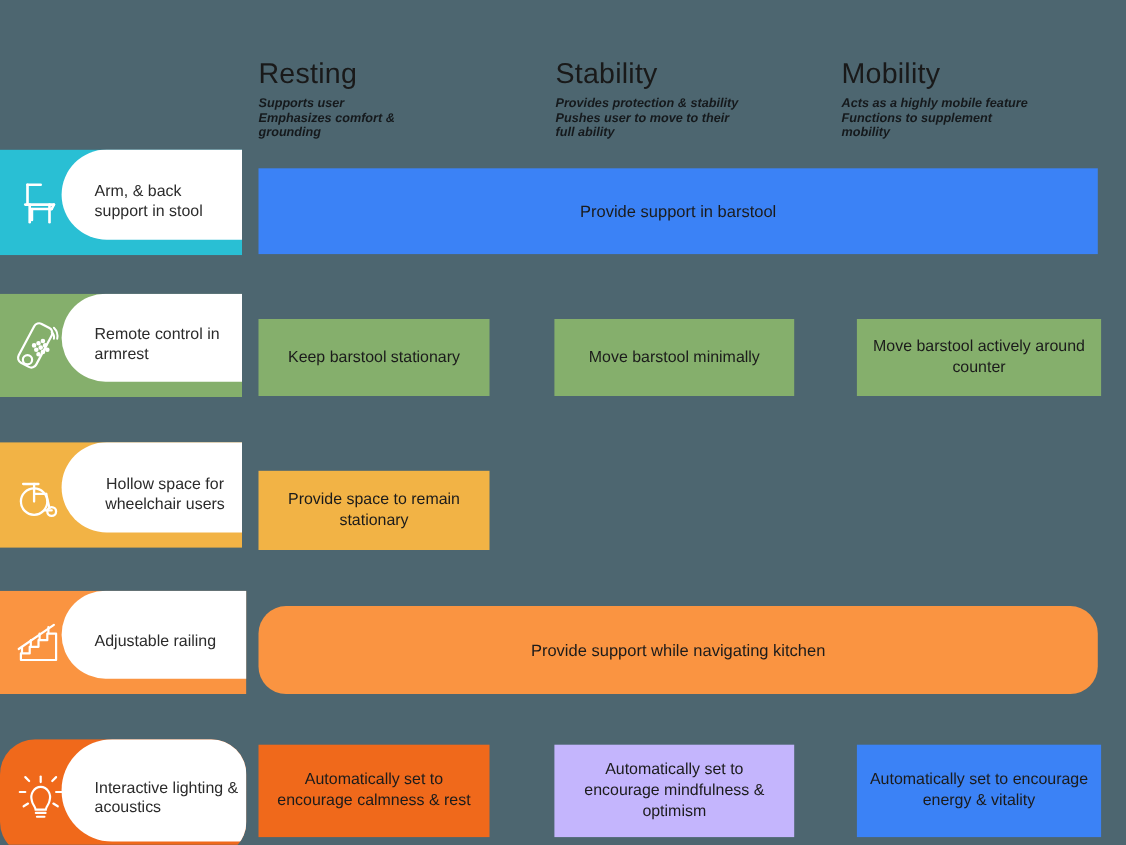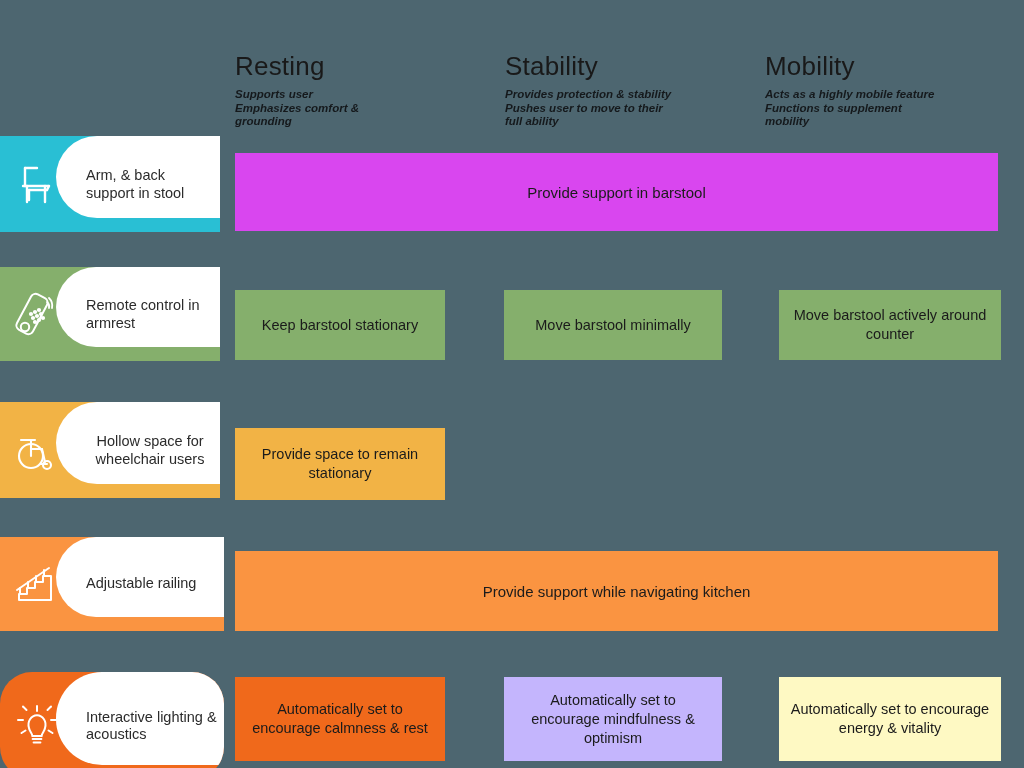--- a/index.html
+++ b/index.html
@@ -130,21 +130,21 @@
   #row-2 { top: 267px; height: 100px; }
   #row-2 .label-card { width: 220px; height: 94px; }
   #row-2 .bar { top: 23px; height: 70px; }
 
   #row-3 { top: 402px; height: 100px; }
   #row-3 .label-card { width: 220px; height: 96px; text-align: center; }
   #row-3 .bar { top: 26px; height: 72px; }
 
   #row-4 { top: 537px; height: 100px; }
   #row-4 .label-card { width: 224px; height: 94px; }
-  #row-4 .bar { top: 14px; height: 80px; }
+  #row-4 .bar { top: 14px; height: 80px; border-radius: 25px; }
 
   #row-5 { top: 672px; height: 96px; }
   #row-5 .label-card { width: 224px; height: 107px; border-radius: 32px; }
   #row-5 .bar { top: 5px; height: 84px; }
 
   
   .span-all  { left: 235px; width: 763px; }
   .c1 { left: 235px; width: 210px; }
   .c2 { left: 504px; width: 218px; }
   .c3 { left: 779px; width: 222px; }
@@ -191,21 +191,21 @@
         <path d="M18 30 L18 46"></path>
         <path d="M36 30 L36 46"></path>
         <path d="M20 34 L38 34"></path>
         <path d="M38 34 L40 30"></path>
         <path d="M20 34 L20 44"></path>
       </svg>
     </div>
     <div class="card-text">Arm, &amp; back support in stool</div>
   </div>
 
-  <div class="bar span-all wide" style="background:#d946ef">
+  <div class="bar span-all wide" style="background:#3b82f6">
     <span>Provide support in barstool</span>
   </div>
 
 </div>
 
 <div class="row" id="row-2">
 
   <div class="label-card">
     <div class="card-bg" style="background:#85af6c"></div>
     <div class="card-white"></div>
@@ -311,17 +311,17 @@
     </div>
     <div class="card-text">Interactive lighting &amp; acoustics</div>
   </div>
 
   <div class="bar c1" style="background:#f0691b">
     <span>Automatically set to encourage calmness &amp; rest</span>
   </div>
   <div class="bar c2" style="background:#c4b5fd">
     <span>Automatically set to encourage mindfulness &amp; optimism</span>
   </div>
-  <div class="bar c3" style="background:#fef9c3">
+  <div class="bar c3" style="background:#3b82f6">
     <span>Automatically set to encourage energy &amp; vitality</span>
   </div>
 
 </div>
 
 </body></html>

